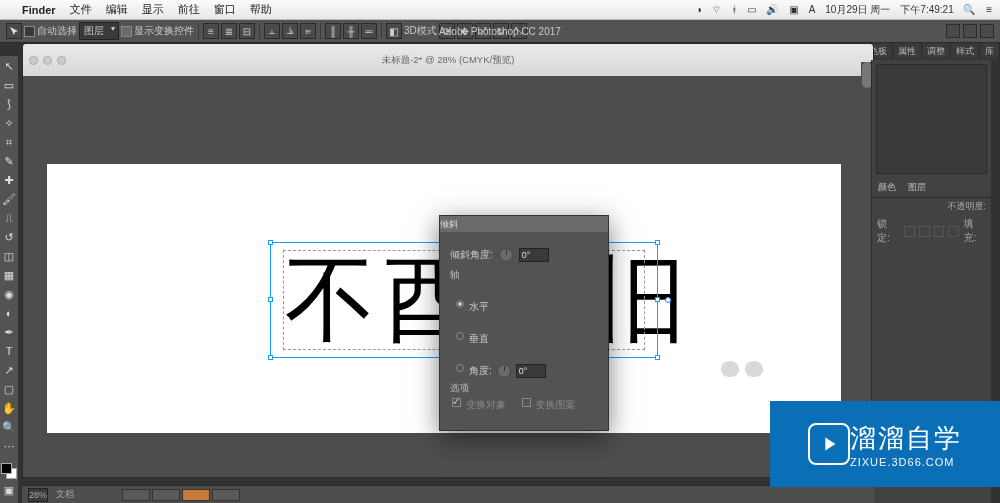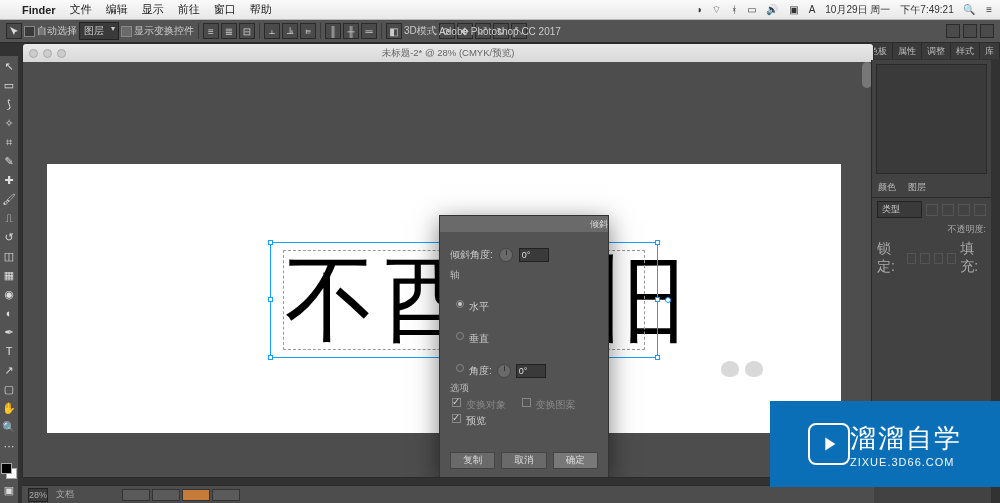--- a/index.html
+++ b/index.html
@@ -27,21 +27,21 @@
 
 
 .toolbox{position:absolute;left:0;top:56px;width:18px;background:#535353;padding:2px 0;display:flex;flex-direction:column;align-items:center;gap:3px}
 .toolbox .tool{width:16px;height:16px;display:flex;align-items:center;justify-content:center;color:#ddd;font-size:11px}
 .toolbox .swatches{margin-top:6px;position:relative;width:16px;height:16px}
 .toolbox .swatches .fg{position:absolute;width:11px;height:11px;background:#000;border:1px solid #aaa;top:0;left:0}
 .toolbox .swatches .bg{position:absolute;width:11px;height:11px;background:#fff;border:1px solid #aaa;bottom:0;right:0}
 
 
 .docwin{position:absolute;left:22px;top:43px;width:852px;height:435px;background:#4d4d4d;border:1px solid #2a2a2a;border-radius:4px 4px 0 0;overflow:hidden}
-.docwin .titlebar{height:18px;background:linear-gradient(#e9e9e9,#d8d8d8);display:flex;align-items:center;padding:0 6px;font-size:9.5px;color:#666;position:relative}
+.docwin .titlebar{height:32px;background:linear-gradient(#e9e9e9,#d8d8d8);display:flex;align-items:center;padding:0 6px;font-size:9.5px;color:#666;position:relative}
 .docwin .titlebar .dots{display:flex;gap:5px}
 .docwin .titlebar .dots div{width:9px;height:9px;border-radius:50%;background:#ccc;border:1px solid #aaa}
 .docwin .titlebar .t{position:absolute;left:0;right:0;text-align:center;pointer-events:none}
 .docwin .scrollbar{position:absolute;right:0;top:18px;bottom:0;width:12px;background:#4d4d4d}
 .docwin .scrollbar .thumb{position:absolute;top:0;width:10px;left:1px;height:26px;background:#777;border-radius:5px}
 
 .canvas{position:absolute;left:24px;top:120px;width:794px;height:269px;background:#fff}
 
 
 .sel-outer{position:absolute;left:247px;top:198px;width:388px;height:116px;border:1px solid #15a0ff}
@@ -50,21 +50,21 @@
 .sel-outer .bl{bottom:-3px;left:-3px}.sel-outer .br{bottom:-3px;right:-3px}
 .sel-outer .tm{top:-3px;left:50%;margin-left:-3px}.sel-outer .bm{bottom:-3px;left:50%;margin-left:-3px}
 .sel-outer .lm{left:-3px;top:50%;margin-top:-3px}.sel-outer .rm{right:-3px;top:50%;margin-top:-3px}
 .sel-outer .ref{position:absolute;right:-14px;top:50%;margin-top:-3px;width:6px;height:6px;border:1px solid #15a0ff;border-radius:50%;background:#fff}
 .sel-inner{position:absolute;left:260px;top:206px;width:362px;height:100px;border:1px dashed #999}
 
 .kanji{position:absolute;top:206px;font-family:"Songti SC","SimSun",serif;font-size:90px;font-weight:300;color:#000;line-height:100px;transform:scaleY(1.05)}
 
 
 .dialog{position:absolute;left:416px;top:171px;width:170px;background:#535353;border:1px solid #333;box-shadow:0 6px 24px rgba(0,0,0,.5);font-size:10px;color:#ccc}
-.dialog .dtitle{height:16px;background:#6a6a6a;text-align:right;font-size:9px;color:#ddd;line-height:16px}
+.dialog .dtitle{height:16px;background:#6a6a6a;text-align:left;font-size:9px;color:#ddd;line-height:16px}
 .dialog .body{padding:16px 10px}
 .dialog .row{display:flex;align-items:center;gap:6px;margin-bottom:7px}
 .dialog .knob{width:14px;height:14px;border-radius:50%;background:#6a6a6a;border:1px solid #444;position:relative}
 .dialog .knob:after{content:"";position:absolute;width:1px;height:5px;background:#333;left:6px;top:1px}
 .dialog input.num{width:30px;height:14px;background:#3a3a3a;border:1px solid #222;color:#ddd;font-size:9px;padding:0 2px}
 .dialog .sect{font-size:9.5px;color:#bbb;margin:4px 0 3px}
 .dialog .radio{display:flex;align-items:flex-start;gap:5px;margin:18px 0 2px 6px}
 .dialog .radio .dot{width:8px;height:8px;border-radius:50%;border:1px solid #888;display:inline-block;position:relative}
 .dialog .radio .dot.on:after{content:"";position:absolute;inset:1px;border-radius:50%;background:#ccc}
 .dialog .chk{display:flex;align-items:flex-start;gap:5px;margin:2px 0 2px 2px;color:#888}
@@ -76,21 +76,21 @@
 
 
 .rpanel{position:absolute;right:9px;top:60px;width:120px;bottom:0;background:#424242;border-left:1px solid #2a2a2a}
 .rpanel .tabset{display:flex;font-size:9px;color:#bbb;border-bottom:1px solid #2a2a2a}
 .rpanel .tabset span{padding:3px 6px}
 .rpanel .placeholder{height:110px;background:#3a3a3a;margin:4px;border:1px solid #2a2a2a}
 .rpanel .layers-head{display:flex;gap:4px;padding:3px 5px;font-size:9px;color:#ccc;align-items:center}
 .rpanel .layers-head .sel2{background:#3a3a3a;border:1px solid #222;padding:1px 4px;flex:1}
 .rpanel .layers-head .mini{width:12px;height:12px;border:1px solid #555}
 .rpanel .opac{padding:2px 5px;font-size:9px;color:#aaa;text-align:right}
-.rpanel .lock{padding:2px 5px;font-size:14px;color:#aaa;display:flex;gap:4px;align-items:center}
+.rpanel .lock{padding:2px 5px;font-size:10px;color:#aaa;display:flex;gap:4px;align-items:center}
 .rpanel .lock .i{width:11px;height:11px;border:1px solid #555}
 
 
 .status{position:absolute;left:22px;bottom:0;width:852px;height:18px;background:#4d4d4d;border-top:1px solid #2a2a2a;display:flex;align-items:center;font-size:9px;color:#aaa;padding:0 6px;gap:8px}
 .status .zoom{background:#3a3a3a;border:1px solid #222;padding:1px 0}
 .status .frames{display:flex;gap:2px;margin-left:40px}
 .status .frames div{width:28px;height:12px;background:#5a5a5a;border:1px solid #333}
 .status .frames div.sel{background:#c77b3a}
 
 
@@ -258,50 +258,34 @@
           <span>垂直</span>
         </div>
       <div class="radio">
         <span class="dot"></span>
         <span>角度:</span>
         <span class="knob"></span>
         <input class="num" value="0°" style="">
       </div>
       <div class="sect">选项</div>
       <div class="chk"><span class="box on"></span><span>变换对象</span>&nbsp;&nbsp;<span class="box"></span><span>变换图案</span></div>
-      <div class="chk" style="color:#ccc">
-          <span class="box on"></span>
-          <span>预览</span>
-        </div>
-    </div>
-    <div class="btns">
-      <div class="btn">复制</div>
-      <div class="btn">取消</div>
-      <div class="btn">确定</div>
     </div>
   </div>
 
   <div class="paws">
       <div></div>
       <div></div>
     </div>
 </div>
 
 <div class="rpanel">
   <div class="placeholder"></div>
   <div class="tabset">
     <span>颜色</span>
     <span>图层</span>
-  </div>
-  <div class="layers-head">
-    <span class="sel2">类型</span>
-    <span class="mini"></span>
-    <span class="mini"></span>
-    <span class="mini"></span>
-    <span class="mini"></span>
   </div>
   <div class="opac">不透明度:</div>
   <div class="lock">
     <span>锁定:</span>
     <span class="i"></span>
     <span class="i"></span>
     <span class="i"></span>
     <span class="i"></span>
     <span style="margin-left:auto">填充:</span>
   </div>

